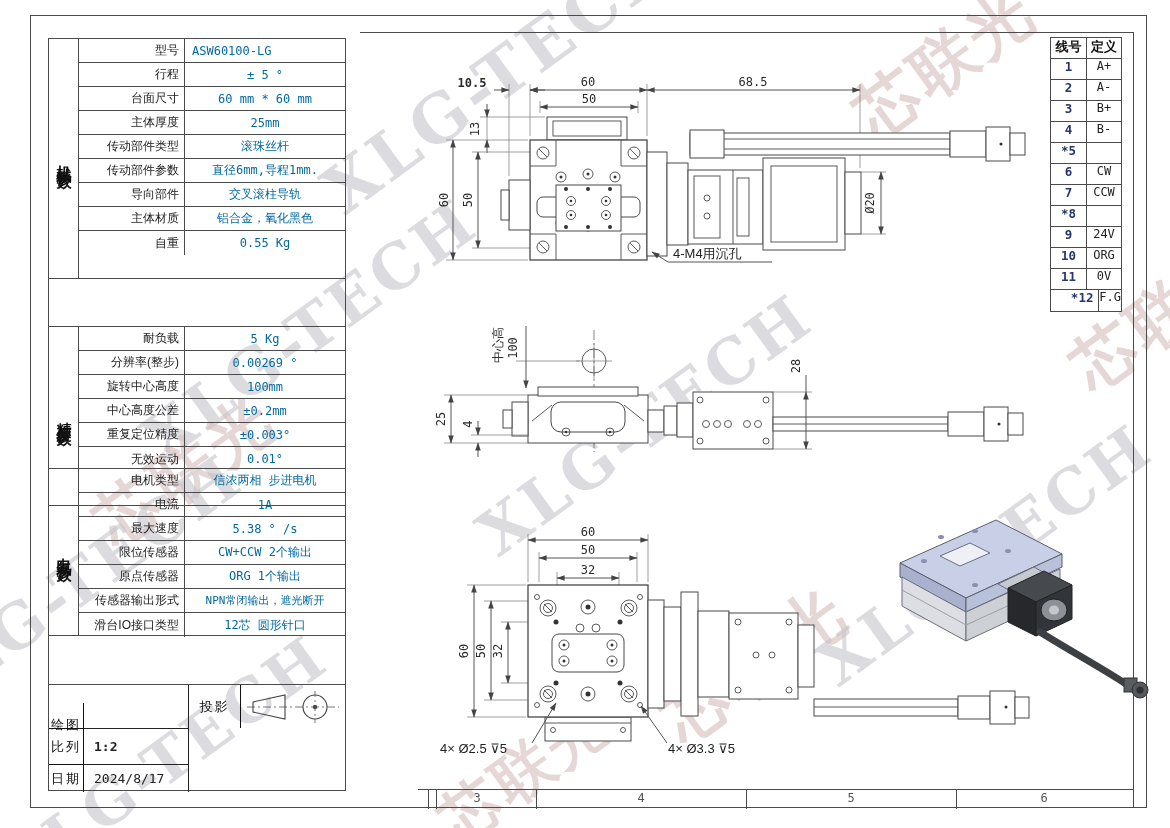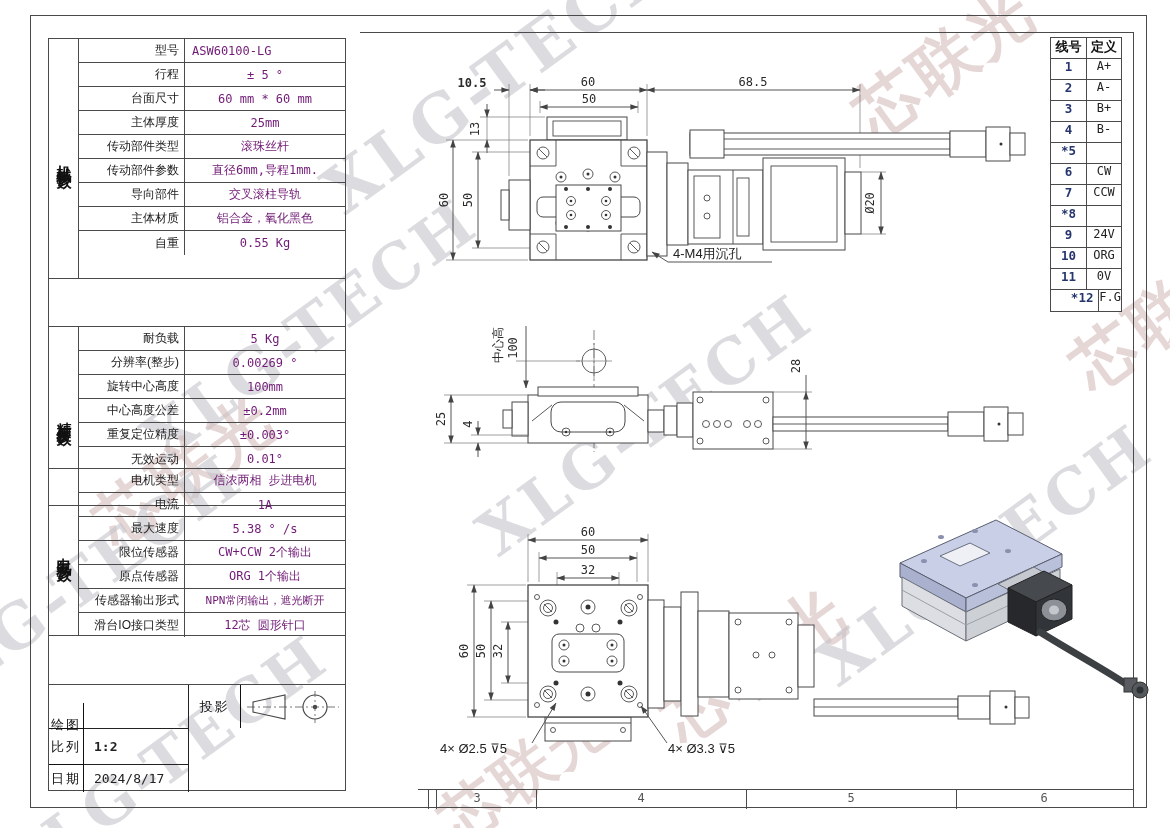--- a/index.html
+++ b/index.html
@@ -33,21 +33,21 @@
   .spec-cat { position:absolute; left:0; top:0; bottom:0; width:30px;
     border-right:1px solid #4a4a4a; display:flex; align-items:center; justify-content:center;
     writing-mode:vertical-rl; text-orientation:upright; font-weight:700; font-size:15px;
     letter-spacing:3px; color:#111; }
   .spec-rows { margin-left:30px; }
   .srow { height:24px; display:flex; border-bottom:1px solid #4a4a4a; }
   .srow:last-child { border-bottom:none; }
   .slabel { width:106px; border-right:1px solid #4a4a4a; display:flex; align-items:center;
     justify-content:flex-end; padding-right:5px; font-size:12px; color:#1c1c1c; }
   .svalue { flex:1; display:flex; align-items:center; justify-content:center;
-    font:12px "DejaVu Sans Mono","Liberation Sans",monospace; color:#701a75; }
+    font:12px "DejaVu Sans Mono","Liberation Sans",monospace; color:#0369a1; }
   .svalue.left { justify-content:flex-start; padding-left:7px; }
 
   
   .tb-cell { position:absolute; border-color:#4a4a4a; display:flex; align-items:center; }
   .tb-lab { justify-content:center; font-size:13px; letter-spacing:2px; color:#111; }
   .tb-val { font:13px "DejaVu Sans Mono",monospace; padding-left:10px; }
   .tol-line { display:flex; font:9.5px "DejaVu Sans Mono",monospace; color:#333; margin-top:4px; }
   .tol-range { width:46px; }
   .note-line { font-size:9px; color:#333; margin-top:4.5px; white-space:nowrap; }
 

